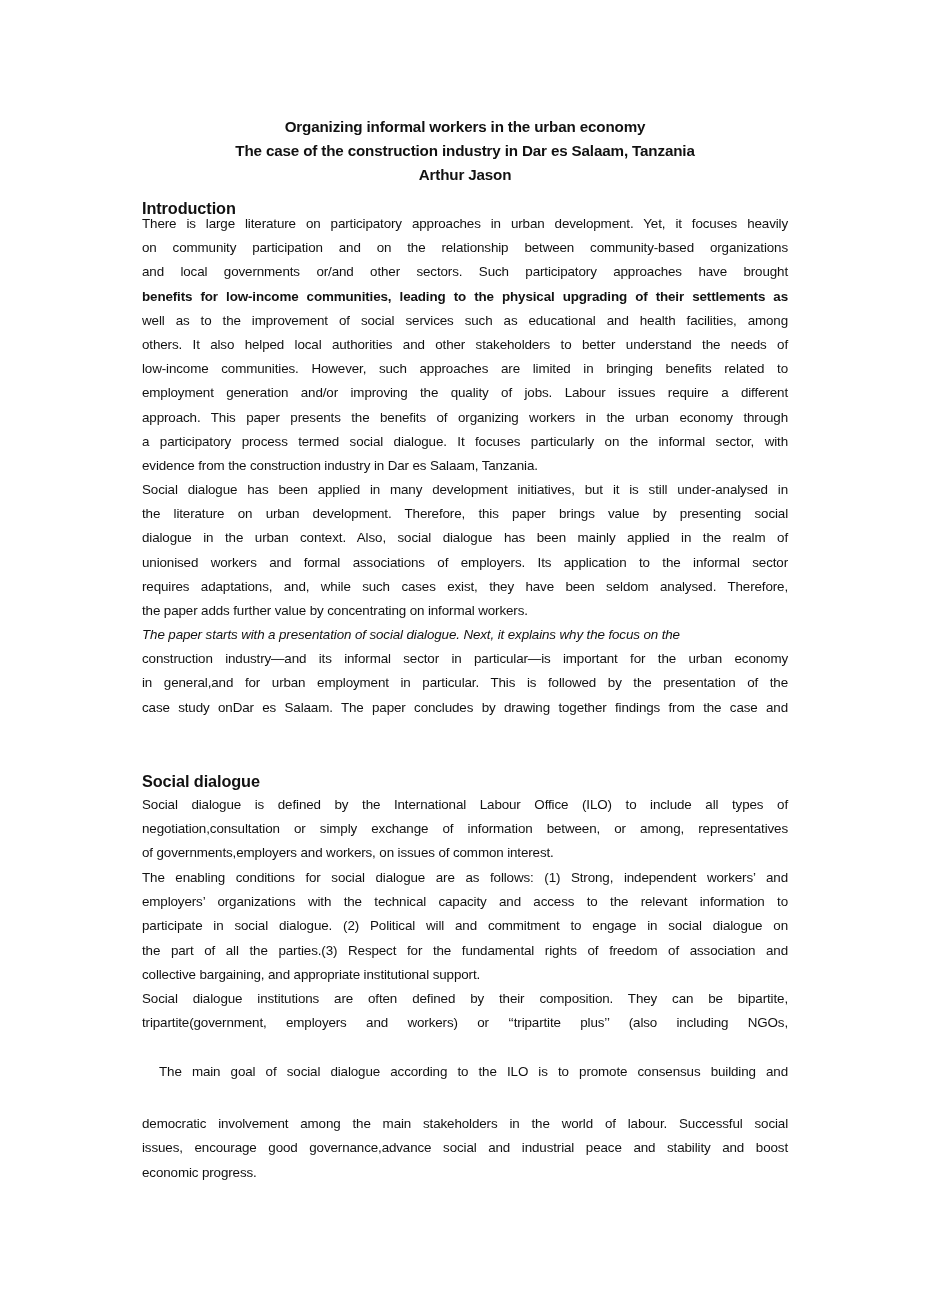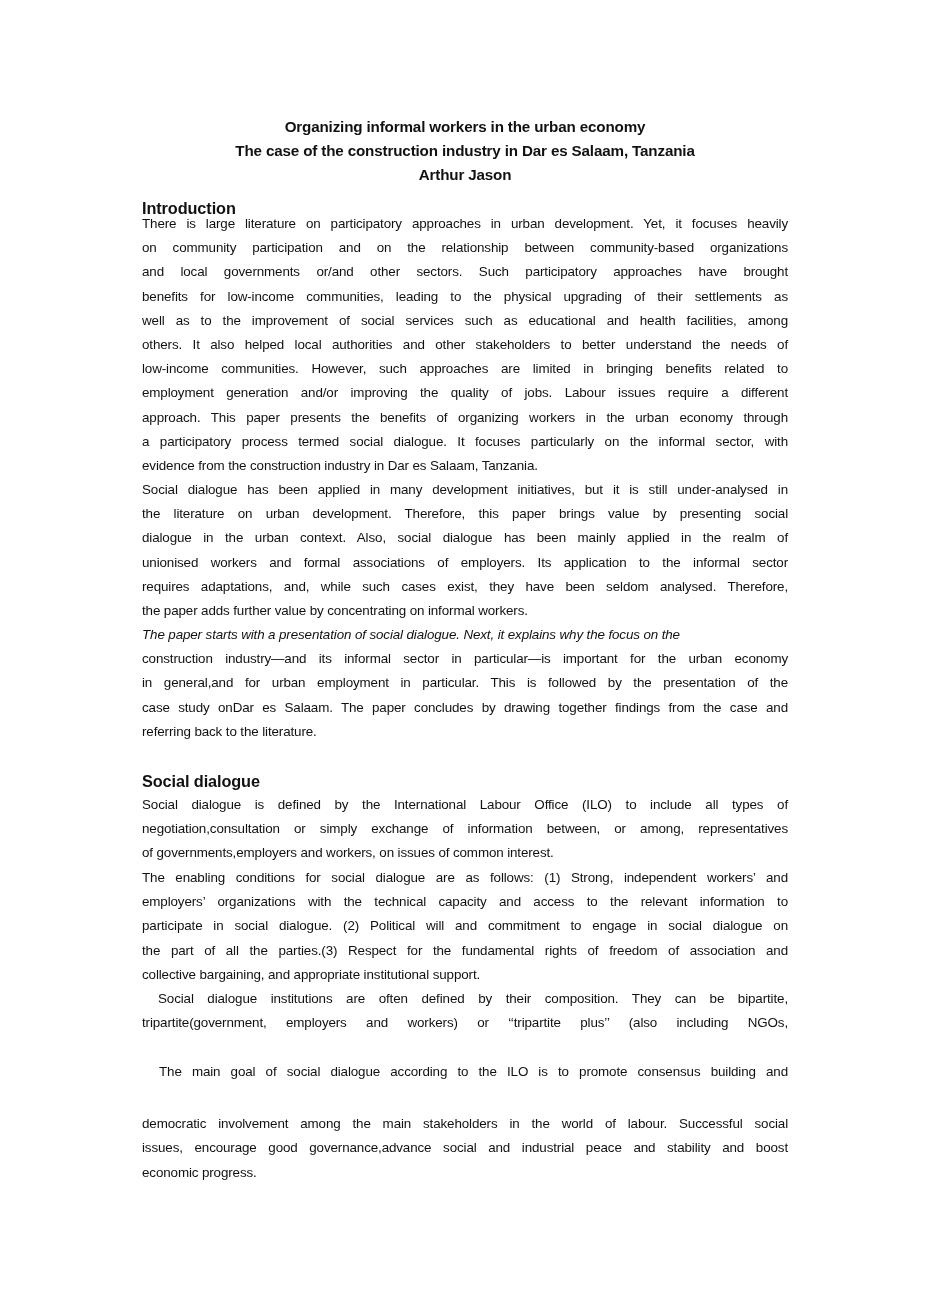--- a/index.html
+++ b/index.html
@@ -24,21 +24,21 @@
     <div class="title-line">The case of the construction industry in Dar es Salaam, Tanzania</div>
     <div class="title-line">Arthur Jason</div>
   </div>
 
   <div class="heading" style="top:197px;">Introduction</div>
 
   <div class="para" style="top:212px;">
     <div class="line" style="display: block;">There is large literature on participatory approaches in urban development. Yet, it focuses heavily</div>
     <div class="line" style="display: block;">on community participation and on the relationship between community-based organizations</div>
     <div class="line" style="display: block;">and local governments or/and other sectors. Such participatory approaches have brought</div>
-    <div class="line" style="display: block;">benefits for low-income communities, leading to the physical upgrading of their settlements as</div>
+    <div class="line" style="display: block; font-weight: bold;">benefits for low-income communities, leading to the physical upgrading of their settlements as</div>
     <div class="line" style="display: block;">well as to the improvement of social services such as educational and health facilities, among</div>
     <div class="line" style="display: block;">others. It also helped local authorities and other stakeholders to better understand the needs of</div>
     <div class="line" style="display: block;">low-income communities. However, such approaches are limited in bringing benefits related to</div>
     <div class="line" style="display: block;">employment generation and/or improving the quality of jobs. Labour issues require a different</div>
     <div class="line" style="display: block;">approach. This paper presents the benefits of organizing workers in the urban economy through</div>
     <div class="line" style="display: block;">a participatory process termed social dialogue. It focuses particularly on the informal sector, with</div>
     <div class="line last" style="display: block;">evidence from the construction industry in Dar es Salaam, Tanzania.</div>
   </div>
 
   <div class="para" style="top:478px;">
@@ -48,41 +48,40 @@
     <div class="line" style="display: block;">unionised workers and formal associations of employers. Its application to the informal sector</div>
     <div class="line" style="display: block;">requires adaptations, and, while such cases exist, they have been seldom analysed. Therefore,</div>
     <div class="line last" style="display: block;">the paper adds further value by concentrating on informal workers.</div>
   </div>
 
   <div class="para" style="top:623px;">
     <div class="line last" style="display: block; font-style: italic;">The paper starts with a presentation of social dialogue. Next, it explains why the focus on the</div>
     <div class="line" style="display: block;">construction industry—and its informal sector in particular—is important for the urban economy</div>
     <div class="line" style="display: block;">in general,and for urban employment in particular. This is followed by the presentation of the</div>
     <div class="line" style="display: block;">case study onDar es Salaam. The paper concludes by drawing together findings from the case and</div>
-    <div class="line last" style="display: block;">referring back to the literature.</div>
   </div>
 
   <div class="heading" style="top:770px;">Social dialogue</div>
 
   <div class="para" style="top:793px;">
     <div class="line" style="display: block;">Social dialogue is defined by the International Labour Office (ILO) to include all types of</div>
     <div class="line" style="display: block;">negotiation,consultation or simply exchange of information between, or among, representatives</div>
     <div class="line last" style="display: block;">of governments,employers and workers, on issues of common interest.</div>
   </div>
 
   <div class="para" style="top:866px;">
     <div class="line" style="display: block;">The enabling conditions for social dialogue are as follows: (1) Strong, independent workers’    and</div>
     <div class="line" style="display: block;">employers’    organizations with the technical capacity and access to the relevant information to</div>
     <div class="line" style="display: block;">participate in social dialogue. (2) Political will and commitment to engage in social dialogue on</div>
     <div class="line" style="display: block;">the part of all the parties.(3) Respect for the fundamental rights of freedom of association and</div>
     <div class="line last" style="display: block;">collective bargaining, and appropriate institutional support.</div>
   </div>
 
   <div class="para" style="top:987px;">
-    <div class="line" style="display: block; margin-left: 16px;">Social dialogue institutions are often defined by their composition. They can be bipartite,</div>
+    <div class="line" style="display: block;">Social dialogue institutions are often defined by their composition. They can be bipartite,</div>
     <div class="line" style="display: block;">tripartite(government, employers and workers) or   ‘‘tripartite plus’’   (also including NGOs,</div>
   </div>
 
   <div class="para" style="top:1060px;">
     <div class="line" style="display: block; margin-left: 17px;">The main goal of social dialogue according to the ILO is to promote consensus building and</div>
     <div class="line" style="display: block; margin-top: 28px;">democratic involvement among the main stakeholders in the world of labour. Successful social</div>
     <div class="line" style="display: block;">issues, encourage good governance,advance social and industrial peace and stability and boost</div>
     <div class="line last" style="display: block;">economic progress.</div>
   </div>
 

